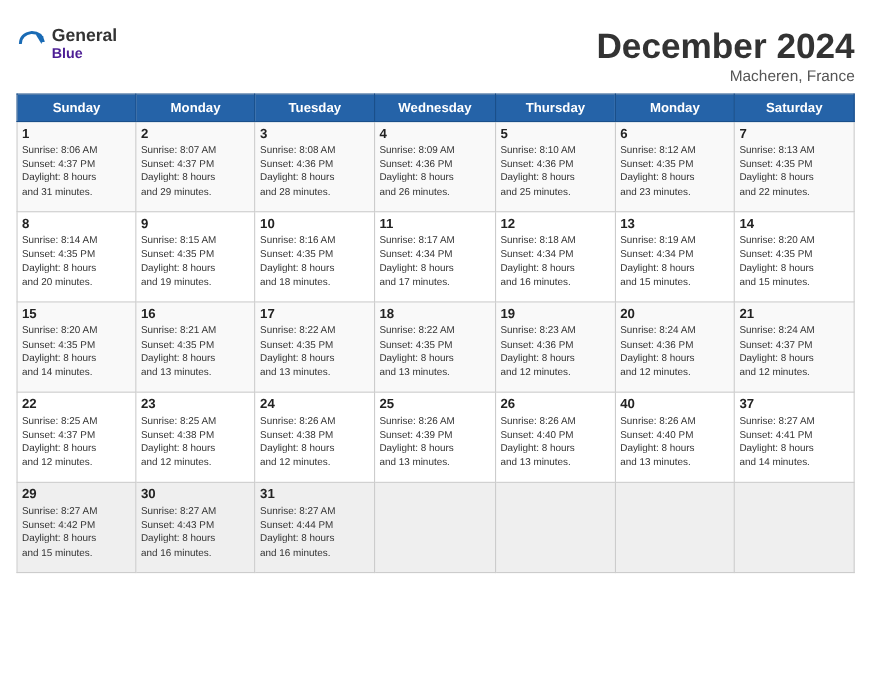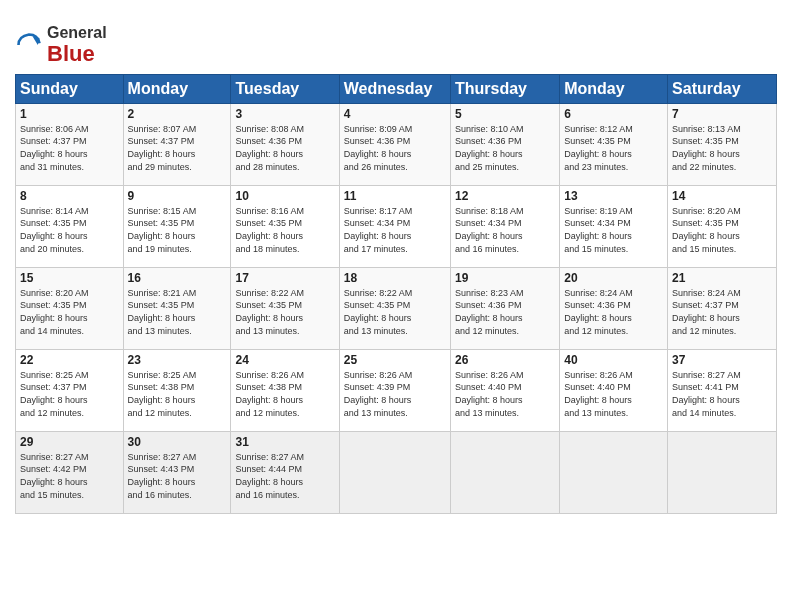--- a/index.html
+++ b/index.html
@@ -31,23 +31,23 @@
       display: flex;
       flex-direction: column;
       line-height: 1.1;
     }
     .logo-general {
       font-size: 16px;
       font-weight: bold;
       color: #333;
     }
     .logo-blue {
-      font-size: 22px;
+      font-size: 13px;
       font-weight: bold;
-      color: #b91c1c;
+      color: #4c1d95;
     }
     .logo-icon {
       width: 28px;
       height: 28px;
     }
     .title-block {
       text-align: right;
     }
     .month-title {
       font-size: 32px;
@@ -59,24 +59,24 @@
       color: #555;
     }
     .calendar {
       width: 100%;
       border-collapse: collapse;
       font-size: 10px;
     }
     .calendar thead tr th {
       background: #2563a8;
       color: #fff;
-      font-size: 16px;
+      font-size: 12px;
       font-weight: bold;
       padding: 5px 4px;
-      text-align: left;
+      text-align: center;
       border: 1px solid #1a4f8a;
     }
     .calendar tbody tr td {
       vertical-align: top;
       border: 1px solid #ccc;
       padding: 3px 4px;
       height: 82px;
       width: 113px;
       background: #fff;
     }
@@ -109,20 +109,24 @@
   <div class="header">
     <div class="logo">
       <svg class="logo-icon" viewBox="0 0 32 32" xmlns="http://www.w3.org/2000/svg">
         <path d="M4 16 Q4 6 16 4 Q26 4 28 14" fill="none" stroke="#1a6bb5" stroke-width="3"></path>
         <path d="M20 6 L28 8 L26 16" fill="#1a6bb5"></path>
       </svg>
       <div class="logo-text">
         <span class="logo-general">General</span>
         <span class="logo-blue">Blue</span>
       </div>
+    </div>
+    <div class="title-block">
+      <div class="month-title">December 2024</div>
+      <div class="location">Macheren, France</div>
     </div>
   </div>
 
   <table class="calendar">
     <thead>
       <tr>
         <th>Sunday</th>
         <th>Monday</th>
         <th>Tuesday</th>
         <th>Wednesday</th>

